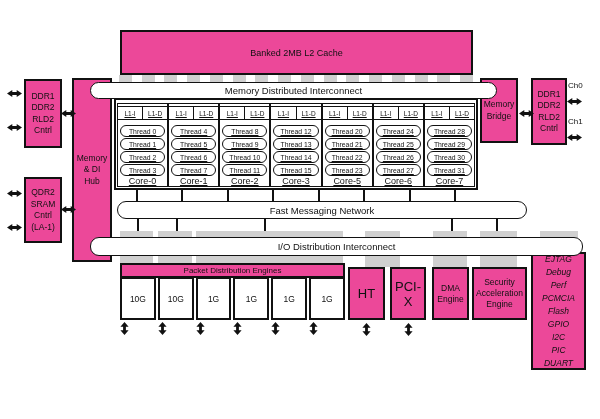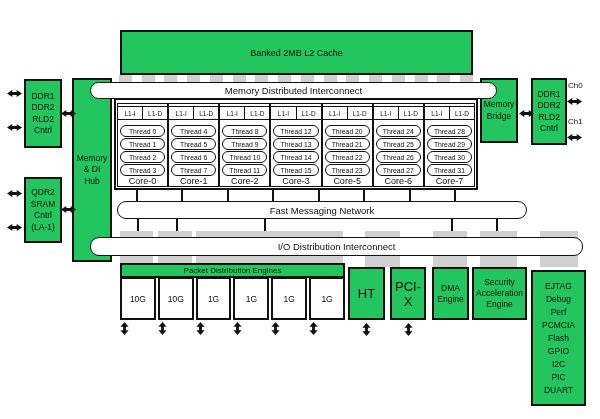--- a/index.html
+++ b/index.html
@@ -2,38 +2,38 @@
 <html><head>
 <meta charset="utf-8">
 <style>
   html,body { margin:0; padding:0; background:#fff; }
   .canvas {
     position:relative; width:600px; height:419px; background:#fff;
     font-family:"Liberation Sans", sans-serif; color:#111; overflow:hidden;
     --gray:#d0d0d0; --ink:#111111;
   }
   .box {
-    position:absolute; box-sizing:border-box; background:#22c55e;
+    position:absolute; box-sizing:border-box; background:#ec4899;
     border:2px solid var(--ink); display:flex; align-items:center;
     justify-content:center; text-align:center; z-index:20;
   }
   .lines { white-space:pre-line; line-height:11.5px; font-size:8.5px; }
   .bus {
     position:absolute; box-sizing:border-box; background:#fff;
     border:1.6px solid var(--ink); border-radius:9px; display:flex;
     align-items:center; justify-content:center; font-size:9.5px; z-index:30;
   }
   .gbar { position:absolute; background:var(--gray); z-index:5; }
   .vline { position:absolute; width:2px; background:var(--ink); z-index:4; }
 
   
   .cores-container {
     position:absolute; left:114px; top:98px; width:364px; height:92px;
     border:2px solid var(--ink); background:#fff; display:flex;
-    box-sizing:border-box; padding:3px 1px 1px 1px; z-index:20;
+    box-sizing:border-box; padding:3px 1px 1px 1px; z-index:20;text-decoration:underline;
   }
   .core-col {
     flex:1; min-width:0; border:1px solid var(--ink); background:#fff;
     display:flex; flex-direction:column; box-sizing:border-box; padding-top:2px;
   }
   .l1-header { display:flex; height:14px; border-top:1px solid var(--ink); border-bottom:1px solid var(--ink); }
   .l1-cell {
     flex:1; display:flex; align-items:center; justify-content:center;
     font-size:6.5px; letter-spacing:0;
   }
@@ -308,21 +308,21 @@
     <span>DMA
 Engine</span>
   </div>
 
   <div class="box lines" style="left:472px; top:267px; width:55px; height:53px; line-height:11px;">
     <span>Security
 Acceleration
 Engine</span>
   </div>
 
-  <div class="box lines" style="left:531px; top:270px; width:55px; height:136px; line-height:13px;">
+  <div class="box lines" style="left:531px; top:252px; width:55px; height:118px; line-height:13px;font-style:italic;">
     <span>EJTAG
 Debug
 Perf
 PCMCIA
 Flash
 GPIO
 I2C
 PIC
 DUART</span>
   </div>

